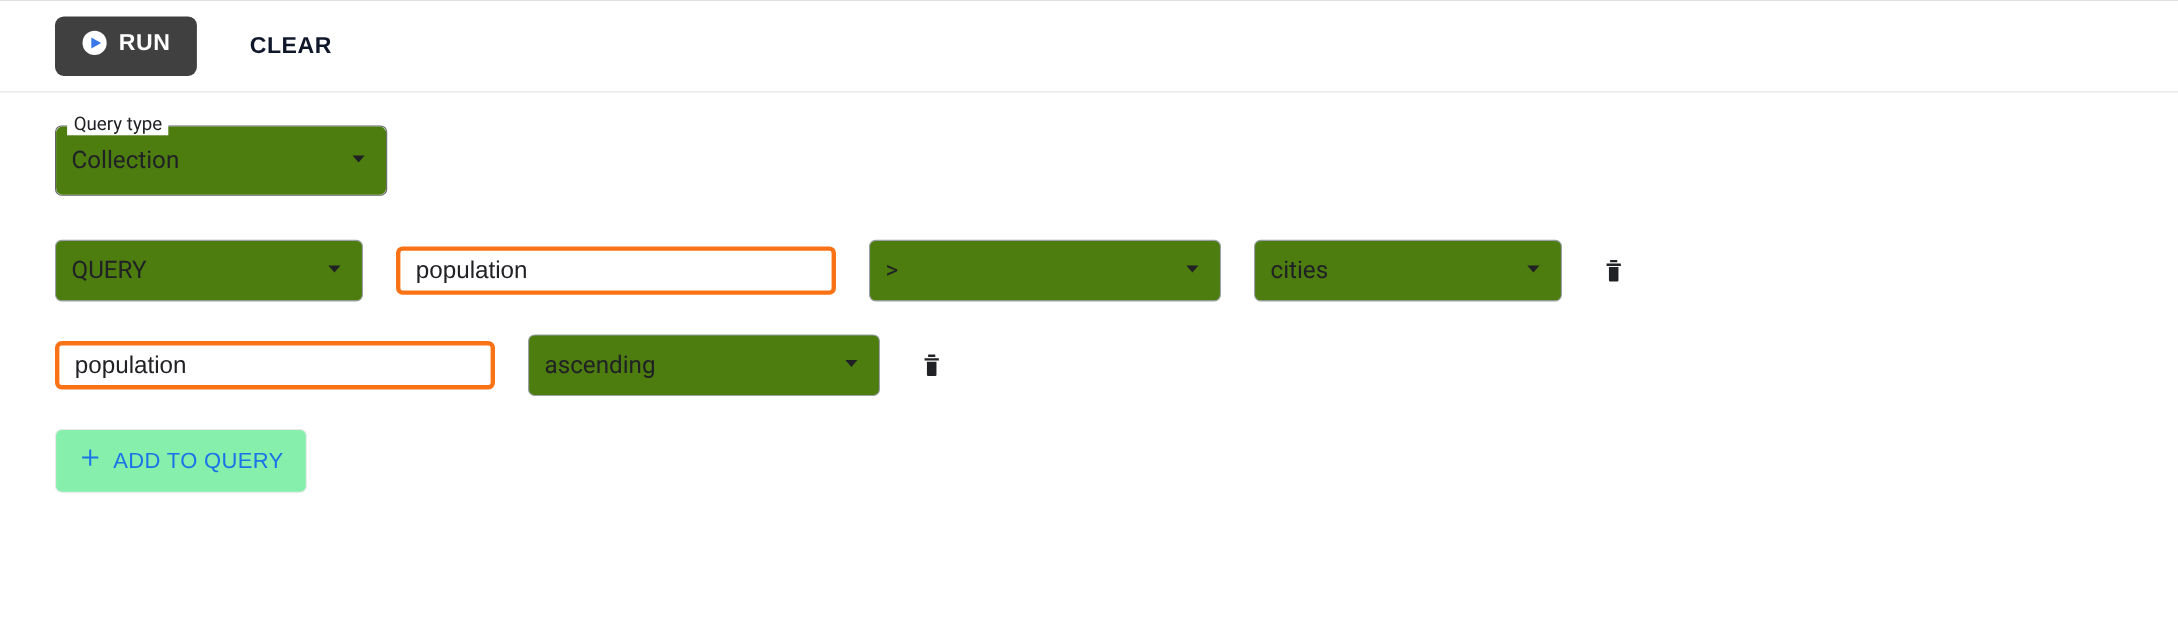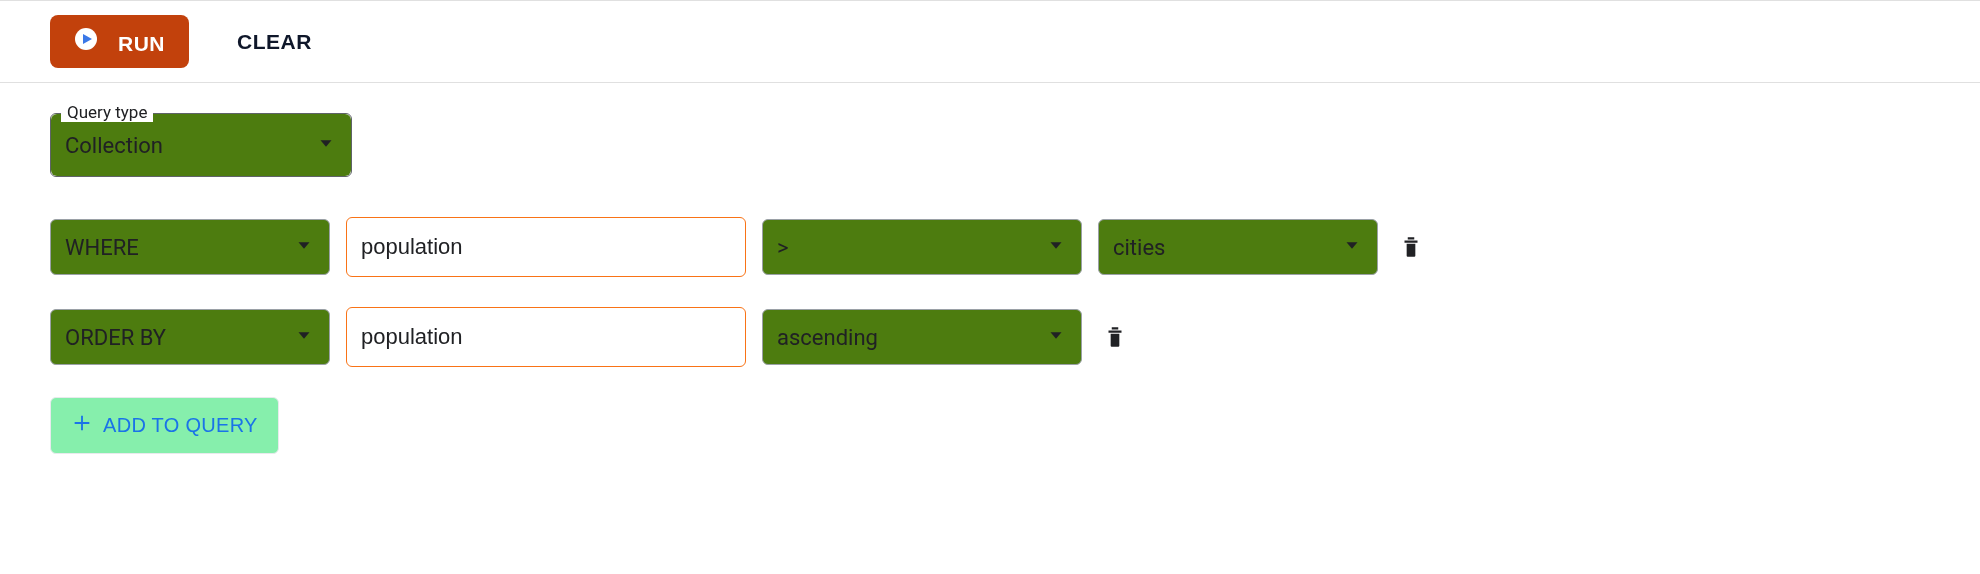--- a/index.html
+++ b/index.html
@@ -16,23 +16,23 @@
   .toolbar {
     display: flex;
     align-items: center;
     gap: 48px;
     padding: 14px 50px;
     border-top: 1px solid #e0e0e0;
     border-bottom: 1px solid #e0e0e0;
   }
   .run-button {
     display: inline-flex;
-    align-items: flex-end;
-    gap: 20px;
-    background: #c2410c;
+    align-items: flex-start;
+    gap: 10px;
+    background: #404040;
     color: #fff;
     border: none;
     border-radius: 8px;
     padding: 12px 24px;
     font-size: 21px;
     font-weight: 600;
     letter-spacing: 0.5px;
     cursor: pointer;
   }
   .run-button svg {
@@ -47,21 +47,21 @@
     cursor: pointer;
     border: none;
     background: none;
   }
   .query-builder {
     padding: 30px 50px;
   }
   .row {
     display: flex;
     align-items: center;
-    gap: 16px;
+    gap: 30px;
     margin-bottom: 30px;
   }
   .row-top {
     margin-bottom: 40px;
     align-items: stretch;
   }
   .fieldset-box {
     position: relative;
     border: 1px solid #5f6368;
     border-radius: 6px;
@@ -104,23 +104,23 @@
   .select-text {
     font-size: 22px;
     color: #202124;
   }
   .select-box svg {
     width: 22px;
     height: 22px;
     flex-shrink: 0;
   }
   .text-input {
-    height: 60px;
+    height: 44px;
     padding: 0 14px;
-    border: 1px solid #f97316;
+    border: 4px solid #f97316;
     border-radius: 6px;
     font-size: 22px;
     color: #202124;
     background: #fff;
     width: 400px;
   }
   .text-input.fieldset-inner {
     border: none;
     width: 100%;
     height: 62px;
@@ -186,21 +186,21 @@
           <svg viewBox="0 0 24 24">
               <path d="M6 9 L12 16 L18 9 Z" fill="#202124"></path>
             </svg>
         </span>
       </div>
     </div>
   </div>
 
   <div class="row">
     <div class="select-box w-clause">
-      <span class="select-text">WHERE</span>
+      <span class="select-text">QUERY</span>
       <span>
         <svg viewBox="0 0 24 24">
             <path d="M6 9 L12 16 L18 9 Z" fill="#202124"></path>
           </svg>
       </span>
     </div>
     <input type="text" class="text-input" value="population" style="">
     <div class="select-box w-operator">
       <span class="select-text">&gt;</span>
       <span>
@@ -220,28 +220,20 @@
     <button class="delete-icon">
       <span>
         <svg viewBox="0 0 24 24">
             <path d="M6 7h12v2H6z M8 10h8v11a1 1 0 0 1-1 1H9a1 1 0 0 1-1-1V10z M9 4h6v2H9z" fill="#202124"></path>
           </svg>
       </span>
     </button>
   </div>
 
   <div class="row">
-    <div class="select-box w-clause">
-      <span class="select-text">ORDER BY</span>
-      <span>
-        <svg viewBox="0 0 24 24">
-            <path d="M6 9 L12 16 L18 9 Z" fill="#202124"></path>
-          </svg>
-      </span>
-    </div>
     <input type="text" class="text-input" value="population" style="">
     <div class="select-box w-operator">
       <span class="select-text">ascending</span>
       <span>
         <svg viewBox="0 0 24 24">
             <path d="M6 9 L12 16 L18 9 Z" fill="#202124"></path>
           </svg>
       </span>
     </div>
     <button class="delete-icon">

